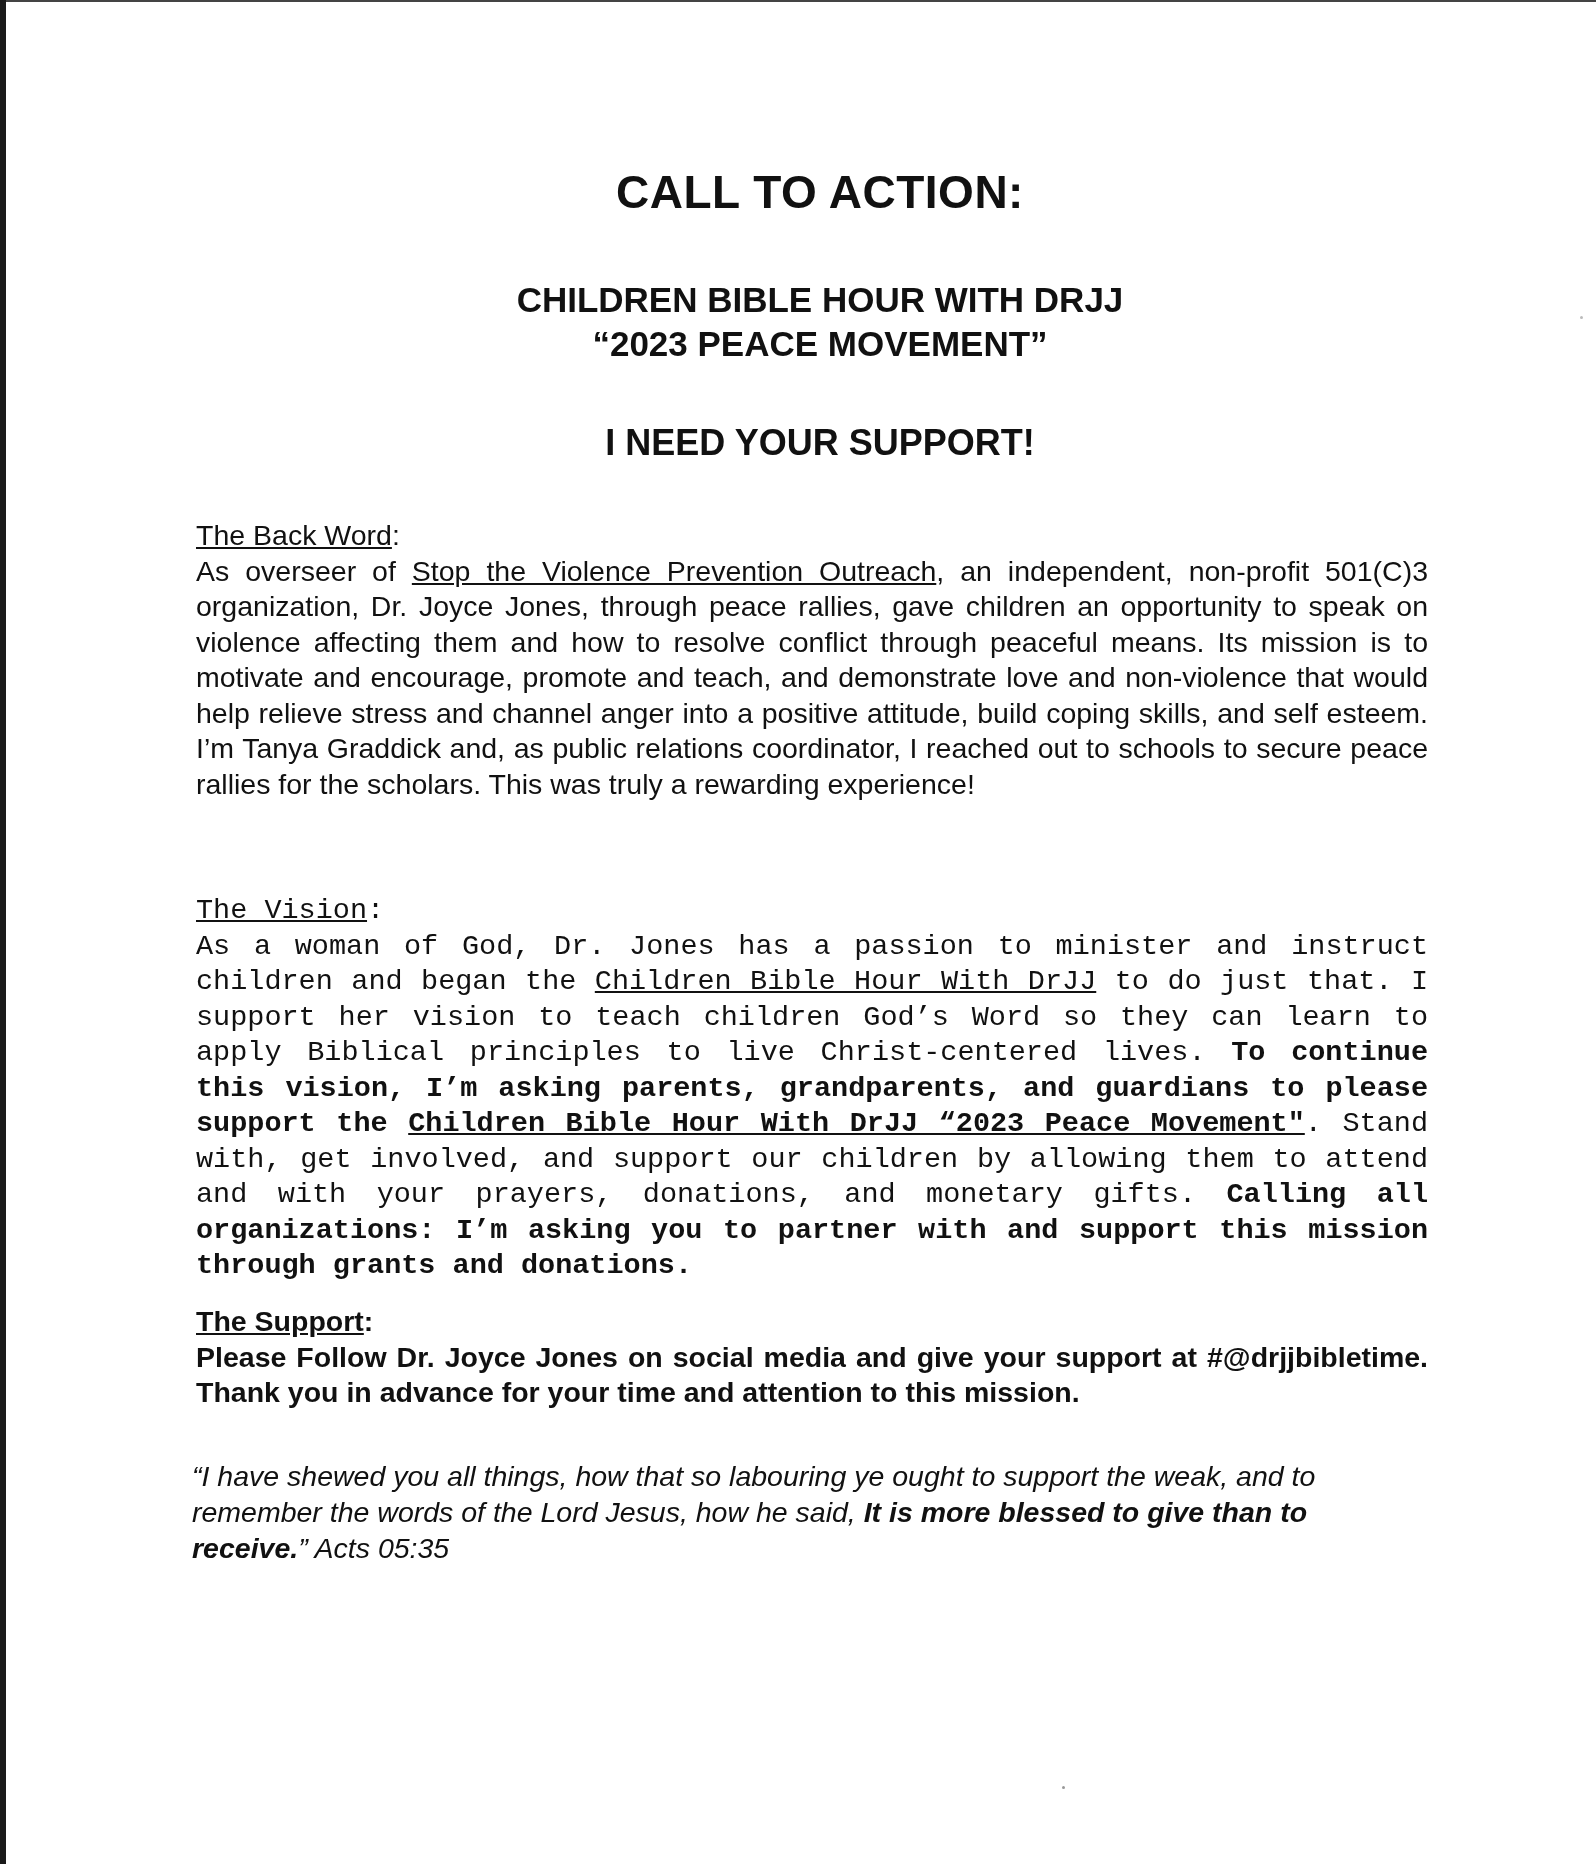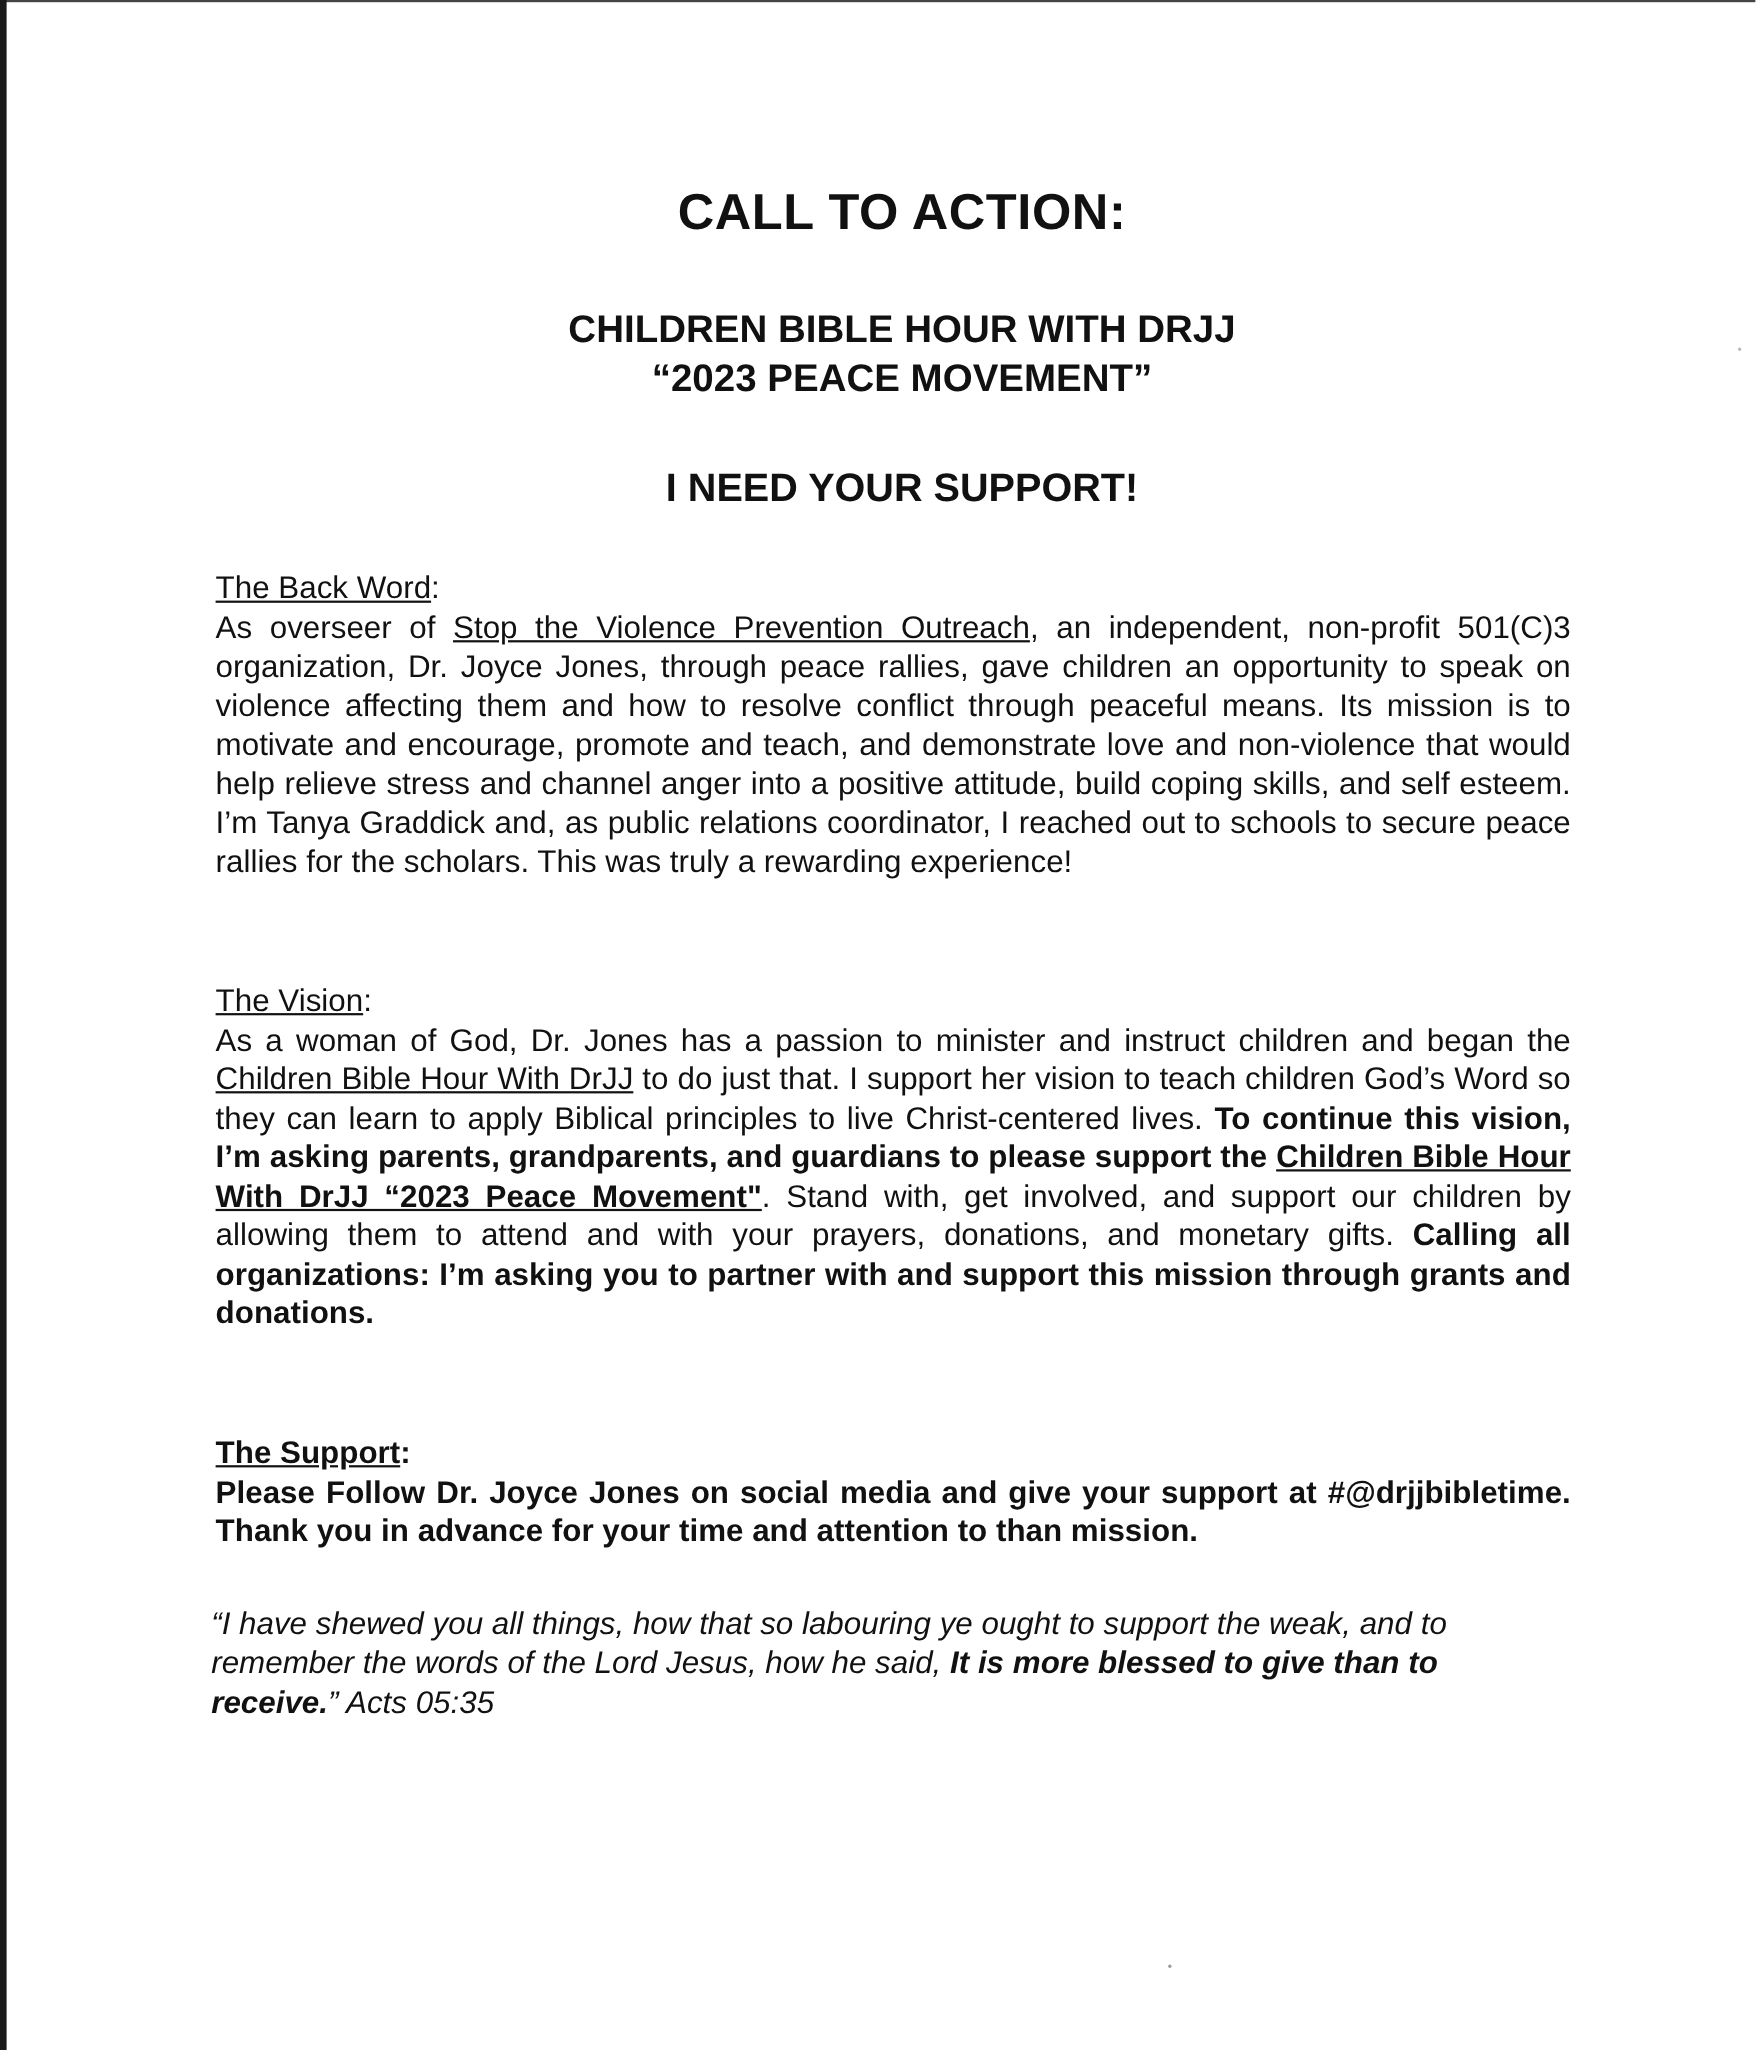--- a/index.html
+++ b/index.html
@@ -31,27 +31,27 @@
     <div>“2023 PEACE MOVEMENT”</div>
   </div>
 
   <div class="need">I NEED YOUR SUPPORT!</div>
 
   <div class="section" style="top:518px;">
     <div><span class="heading">The Back Word</span><span>:</span></div>
     <div><span>As overseer of  </span><span class="u">Stop the Violence Prevention Outreach</span><span>, an independent, non-profit 501(C)3 organization, Dr. Joyce Jones, through peace rallies,  gave children an opportunity to speak on violence affecting them and how to resolve conflict through peaceful means.  Its mission is to motivate and encourage, promote and teach, and demonstrate love and non-violence that would help relieve stress and channel anger into a positive attitude, build coping skills, and self esteem. I’m Tanya Graddick and, as  public relations coordinator, I reached  out to schools to secure  peace rallies for the scholars. This was truly a rewarding experience!</span></div>
   </div>
 
-  <div class="section" style="top:893px;">
+  <div class="section" style="top:893px;font-family:Liberation Mono, monospace;">
     <div><span class="heading">The Vision</span><span>:</span></div>
     <div><span>As a woman of God, Dr. Jones has a passion to minister and instruct children and began the </span><span class="u">Children Bible Hour With DrJJ</span><span> to do just that. I support her vision to teach children God’s Word so they can learn to apply Biblical principles to live Christ-centered lives. </span><span class="b">To continue this vision, I’m asking parents, grandparents, and guardians to please support the </span><span class="b u">Children Bible Hour With DrJJ “2023 Peace Movement"</span><span>. Stand with, get involved, and support our children by allowing them to attend and with your prayers, donations, and monetary gifts. </span><span class="b">Calling all organizations: I’m asking you to partner with and support this mission through grants and donations.</span></div>
   </div>
 
   <div class="section" style="top:1304px;font-weight:bold;">
     <div><span class="heading">The Support</span><span>:</span></div>
-    <div>Please Follow Dr. Joyce Jones on social media and give your support at #@drjjbibletime. Thank you in advance for your time and attention to than mission.</div>
+    <div>Please Follow Dr. Joyce Jones on social media and give your support at #@drjjbibletime. Thank you in advance for your time and attention to this mission.</div>
   </div>
 
   <div class="quote"><span>“I have shewed you all things, how that so labouring ye ought to support the weak, and to remember the words of the Lord Jesus, how he said, </span><span class="b">It is more blessed to give than to receive.</span><span>” Acts 05:35</span></div>
 
   <div class="dot" style="left:1062px; top:1786px;"></div>
   <div class="dot" style="left:1580px; top:316px; background:#bbb;"></div>
 </div>
 
 </body></html>

